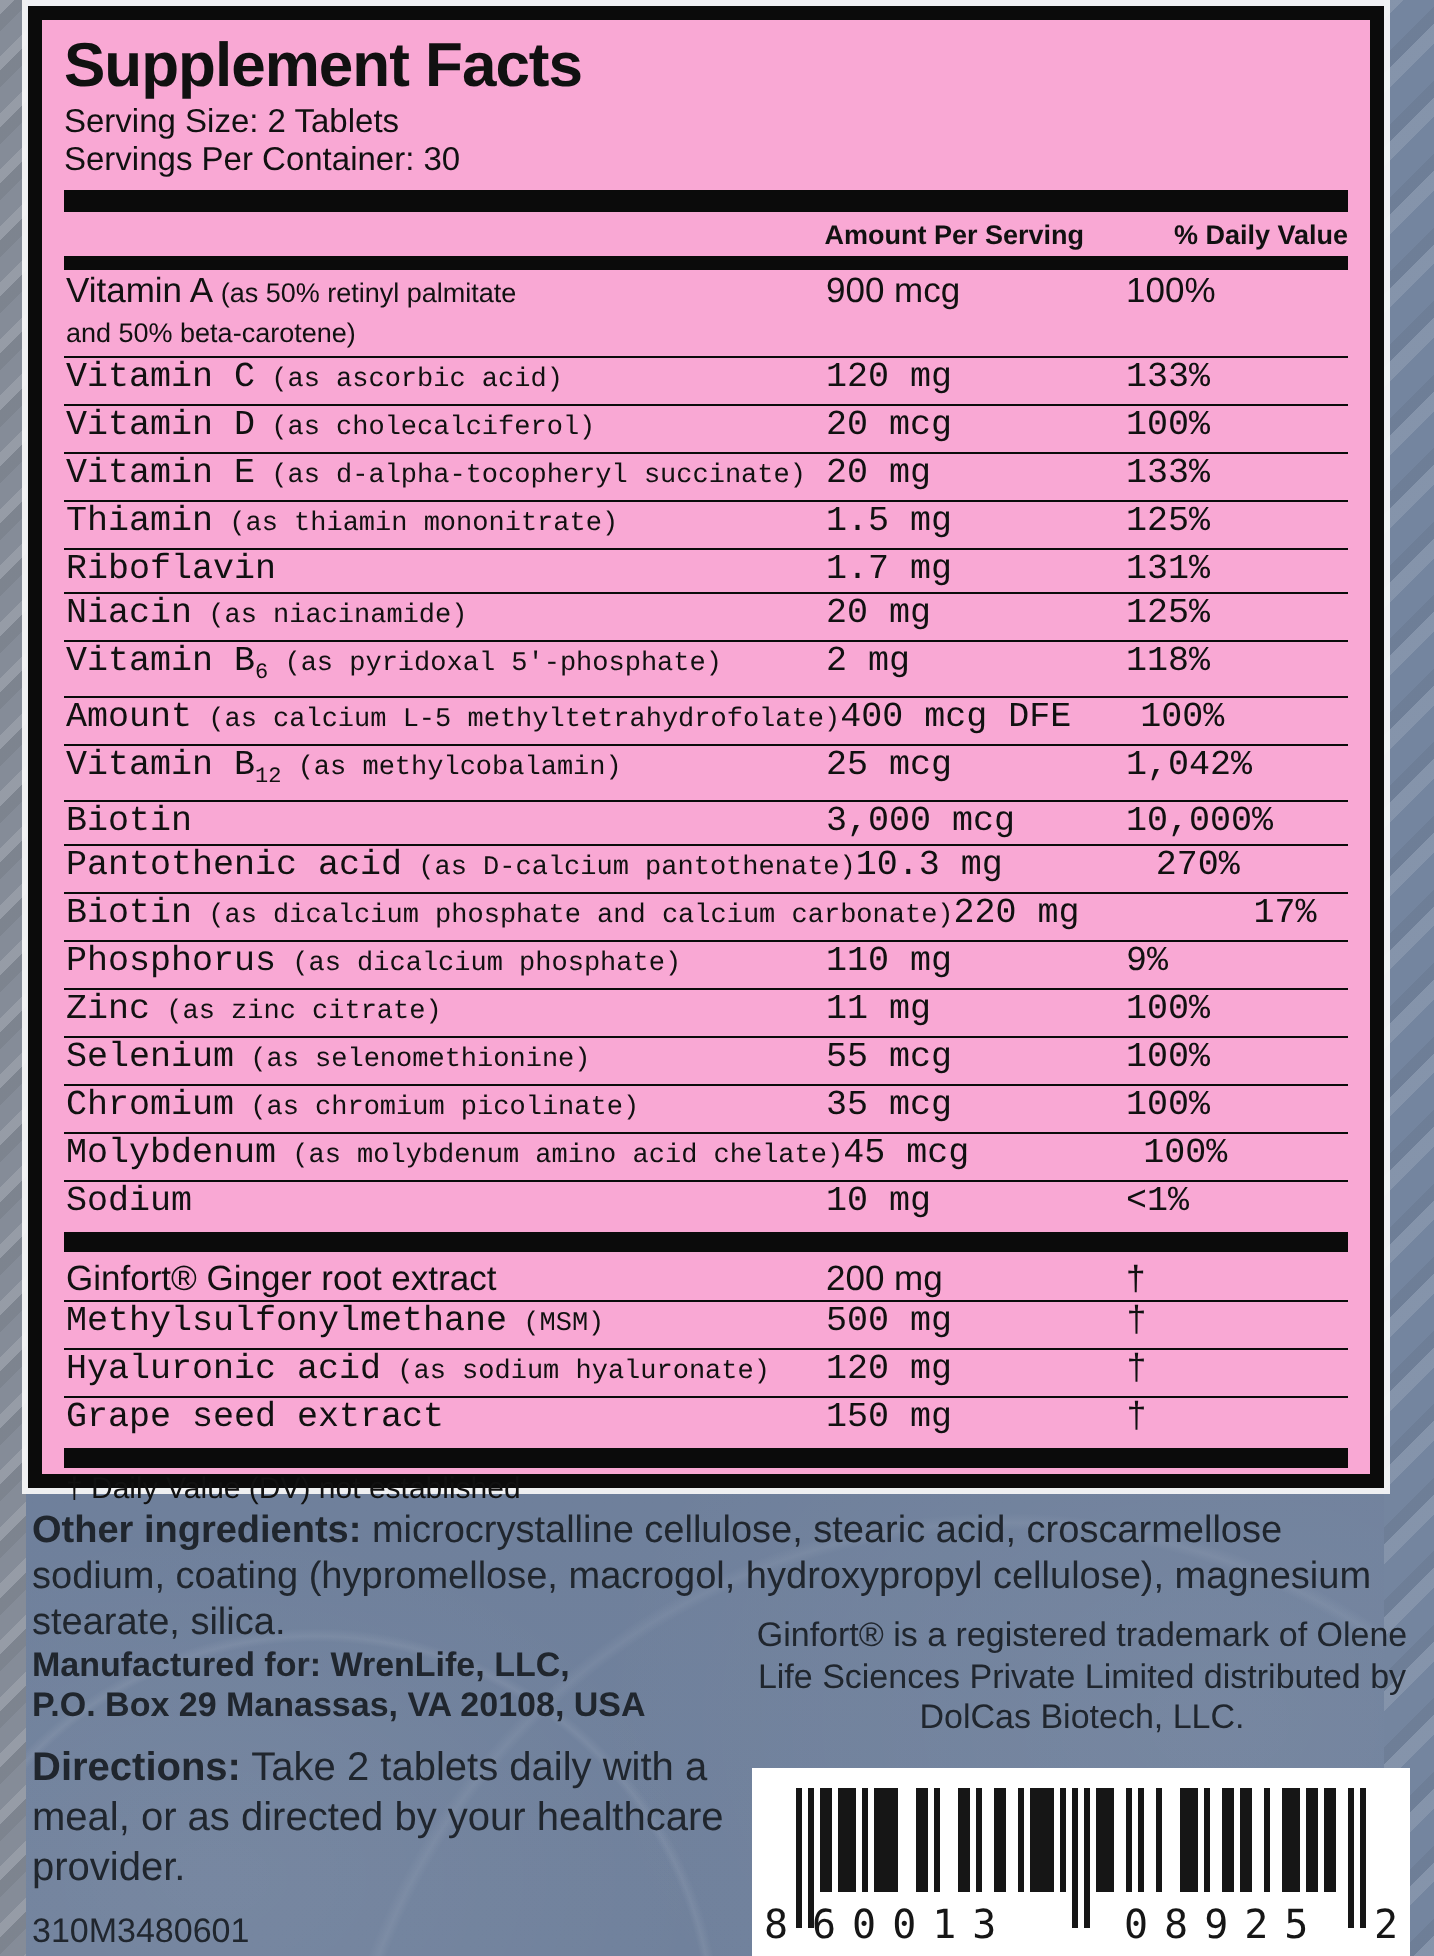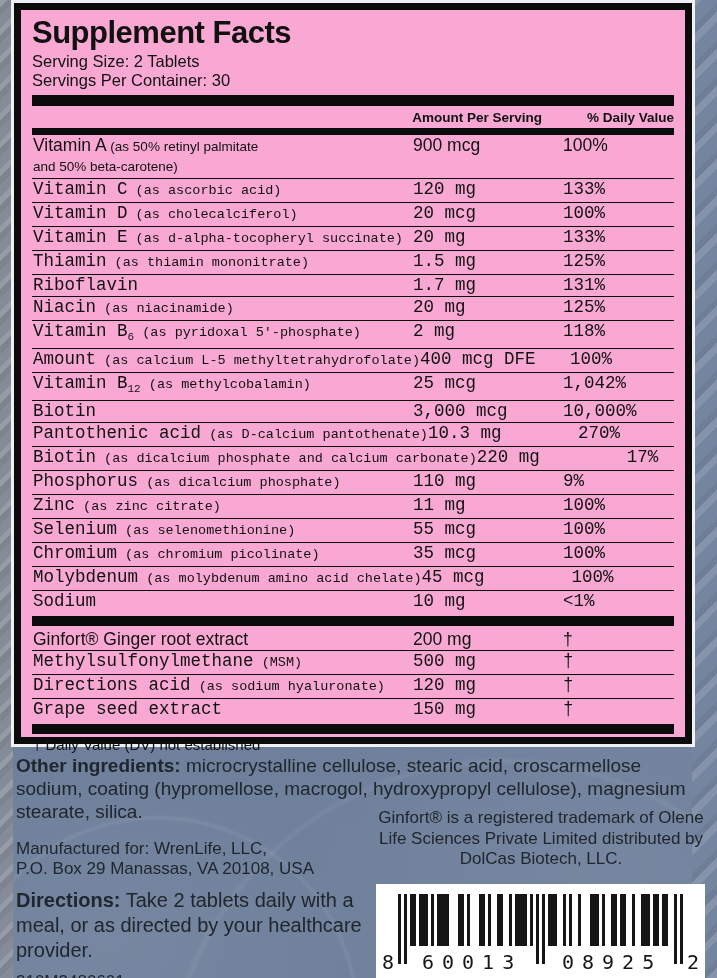--- a/index.html
+++ b/index.html
@@ -40,34 +40,34 @@
   .cell-name .det2{font-size:13.5px;line-height:20px;}
   .cell-name .sub{font-size:11px;vertical-align:-4px;}
   .cell-amt,.cell-dv{font-size:17.5px;line-height:20px;text-align:left;white-space:nowrap;}
   .footnote{font-size:15px;line-height:18px;padding:2px 0 0 1px;}
 
   
   .bottom{position:absolute;left:0;top:746px;width:629px;height:232px;box-sizing:border-box;
           padding:8px 20px 0 16px;color:#20262e;}
   .oi{width:687px;font-size:19px;line-height:23px;}
   .oi b{font-weight:bold;}
-  .manu{margin-top:16px;width:360px;font-size:17px;line-height:20px;}
+  .manu{margin-top:0;width:360px;font-size:17px;line-height:20px;font-weight:bold;}
   .trademark{position:absolute;left:375px;top:62px;width:332px;font-size:17px;line-height:20.5px;text-align:center;}
   .directions{margin-top:9px;width:358px;font-size:20px;line-height:25px;}
   .lot{margin-top:9px;font-size:17px;}
 
   
   .barcode-box{position:absolute;left:376px;top:138px;width:329px;height:94px;background:#fff;}
   #bars{position:absolute;left:22px;top:10px;height:70px;font-size:0;white-space:nowrap;}
   .mod{display:inline-block;width:3px;height:52px;vertical-align:top;}
   .mod.on{background:#161616;}
   .mod.tall{height:70px;}
   .bd{position:absolute;bottom:4px;font-family:"DejaVu Sans Mono",monospace;font-size:20px;color:#161616;}
   .bd-left{left:6px;}
-  .bd-g1{left:46px;letter-spacing:8px;}
+  .bd-g1{left:30px;letter-spacing:8px;}
   .bd-g2{left:186px;letter-spacing:8px;text-align:center;}
   .bd-right{left:311px;}
 </style>
 </head>
 <body>
 
 <div class="edge edge-left"></div>
 <div class="edge edge-right"></div>
 
 <div class="panel">
@@ -190,21 +190,21 @@
         <div class="cell-name"><span>Ginfort® Ginger root extract</span></div>
         <div class="cell-amt">200 mg</div>
         <div class="cell-dv">†</div>
       </div>
       <div class="row">
         <div class="cell-name"><span>Methylsulfonylmethane</span><span class="det"> (MSM)</span></div>
         <div class="cell-amt">500 mg</div>
         <div class="cell-dv">†</div>
       </div>
       <div class="row">
-        <div class="cell-name"><span>Directions acid</span><span class="det"> (as sodium hyaluronate)</span></div>
+        <div class="cell-name"><span>Hyaluronic acid</span><span class="det"> (as sodium hyaluronate)</span></div>
         <div class="cell-amt">120 mg</div>
         <div class="cell-dv">†</div>
       </div>
       <div class="row">
         <div class="cell-name"><span>Grape seed extract</span></div>
         <div class="cell-amt">150 mg</div>
         <div class="cell-dv">†</div>
       </div>
     </div>
 

